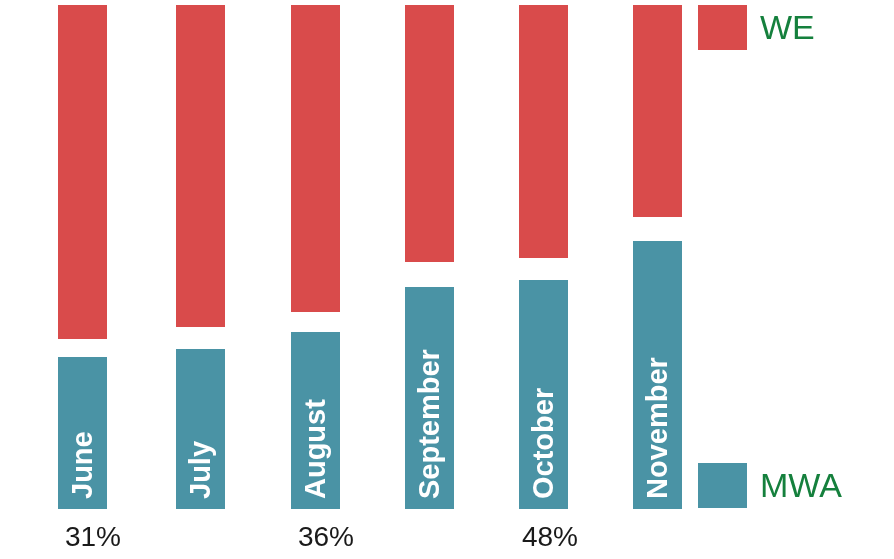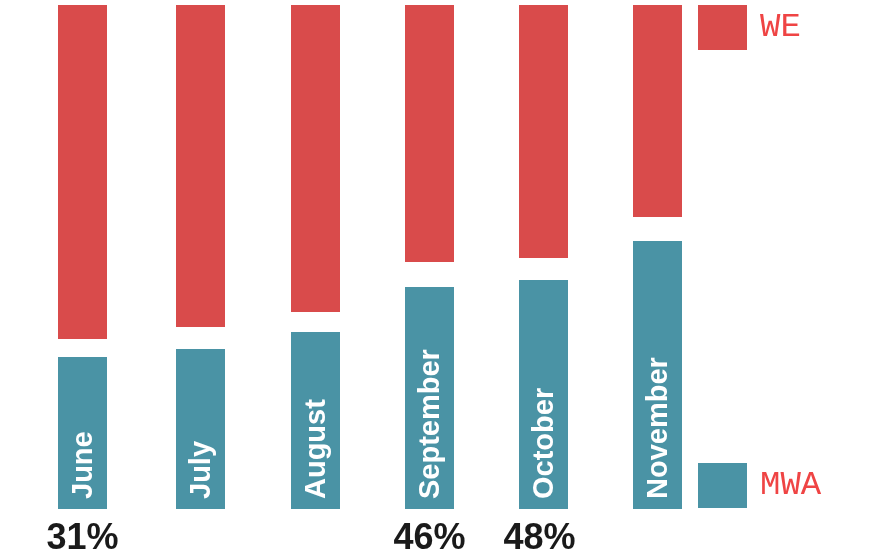--- a/index.html
+++ b/index.html
@@ -60,48 +60,47 @@
     transform-origin: left bottom;
     position: absolute;
     left: 39px;
     bottom: 4px;
   }
   .value-label {
     position: absolute;
     top: 516px;
     height: 42px;
     line-height: 42px;
-    text-align: center;
-    font-size: 36px;
+    text-align: right;
+    font-size: 28px;
     color: #1a1a1a;
     font-family: "Liberation Sans", sans-serif;
     white-space: nowrap;
-    font-weight: bold;
   }
   .legend-item {
     position: absolute;
   }
   .legend-swatch {
     position: absolute;
     left: 0;
     top: 0;
     width: 49px;
     height: 45px;
   }
   .legend-swatch.we { background: #d94b4b; }
   .legend-swatch.mwa { background: #4a93a5; }
   .legend-text {
     position: absolute;
     left: 62px;
     top: 0;
     height: 45px;
     line-height: 45px;
     font-size: 34px;
-    color: #ef4444;
-    font-family: Liberation Mono, monospace;
+    color: #15803d;
+    font-family: Liberation Sans, sans-serif;
     white-space: nowrap;
   }
 </style>
 </head>
 <body>
 
 <div id="chart-root">
   <div class="plot-area" id="plot-area">
       <div class="bar-column" style="left: 58px; width: 49px;">
         <div class="bar bar-we" style="top: 5px; height: 334px; background: rgb(217, 75, 75);"></div>
@@ -121,29 +120,29 @@
         </div>
       </div>
       <div class="bar-column" style="left: 291px; width: 49px;">
         <div class="bar bar-we" style="top: 5px; height: 307px; background: rgb(217, 75, 75);"></div>
         <div class="bar bar-mwa" style="top: 332px; height: 177px; background: rgb(74, 147, 165);">
           <div class="bar-label">
             <span>August</span>
           </div>
         </div>
       </div>
+      <div class="value-label" style="left: 277px; width: 77px;">36%</div>
       <div class="bar-column" style="left: 405px; width: 49px;">
         <div class="bar bar-we" style="top: 5px; height: 257px; background: rgb(217, 75, 75);"></div>
         <div class="bar bar-mwa" style="top: 287px; height: 222px; background: rgb(74, 147, 165);">
           <div class="bar-label">
             <span>September</span>
           </div>
         </div>
       </div>
-      <div class="value-label" style="left: 391px; width: 77px;">46%</div>
       <div class="bar-column" style="left: 519px; width: 49px;">
         <div class="bar bar-we" style="top: 5px; height: 253px; background: rgb(217, 75, 75);"></div>
         <div class="bar bar-mwa" style="top: 280px; height: 229px; background: rgb(74, 147, 165);">
           <div class="bar-label">
             <span>October</span>
           </div>
         </div>
       </div>
       <div class="value-label" style="left: 501px; width: 77px;">48%</div>
       <div class="bar-column" style="left: 633px; width: 49px;">

